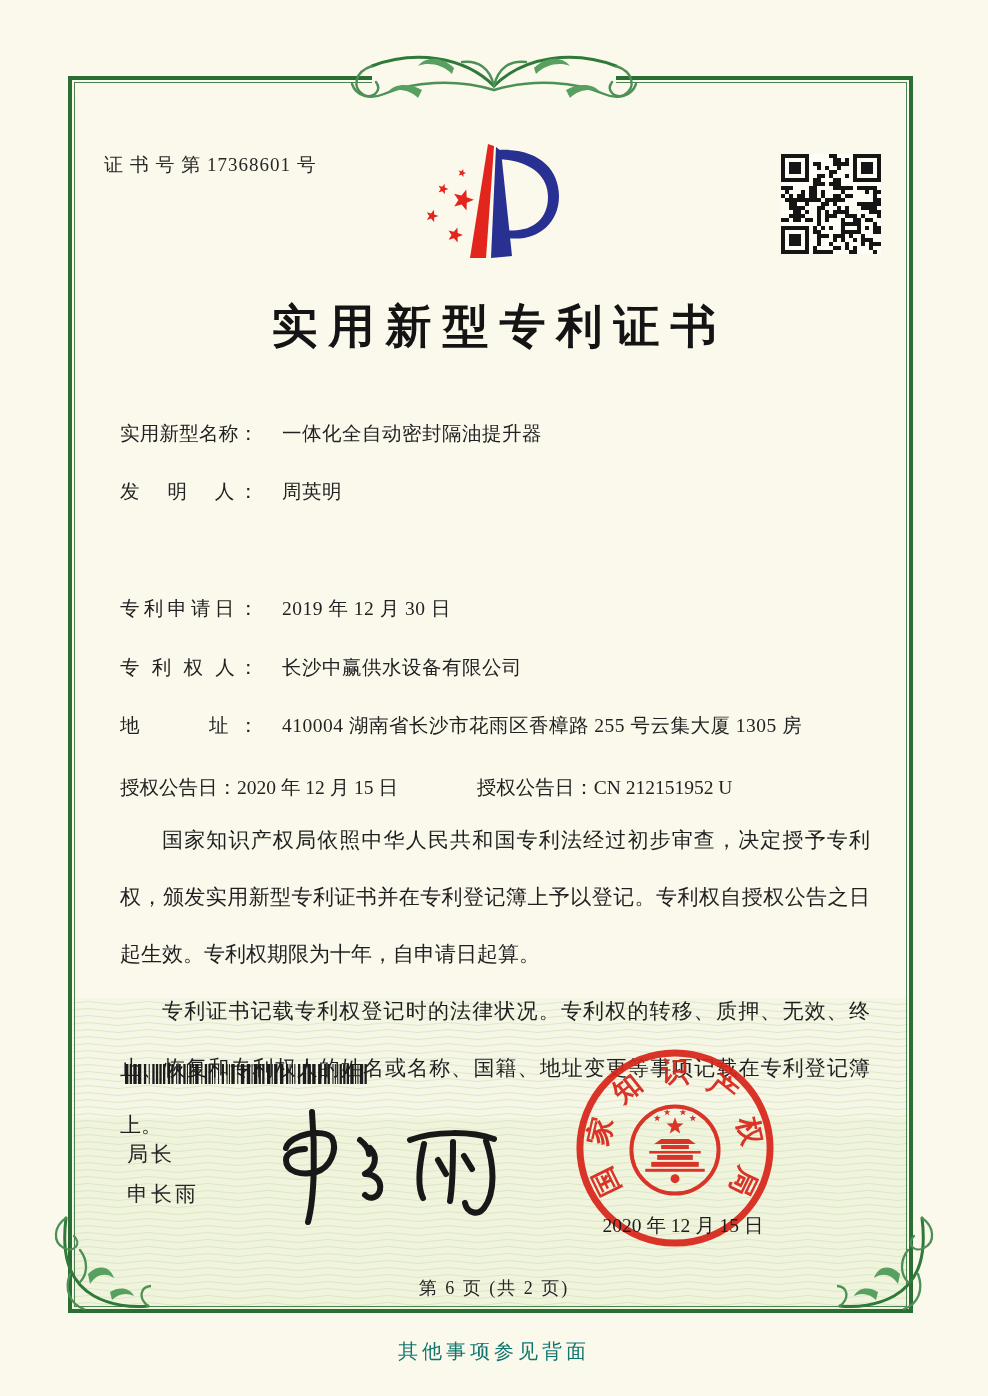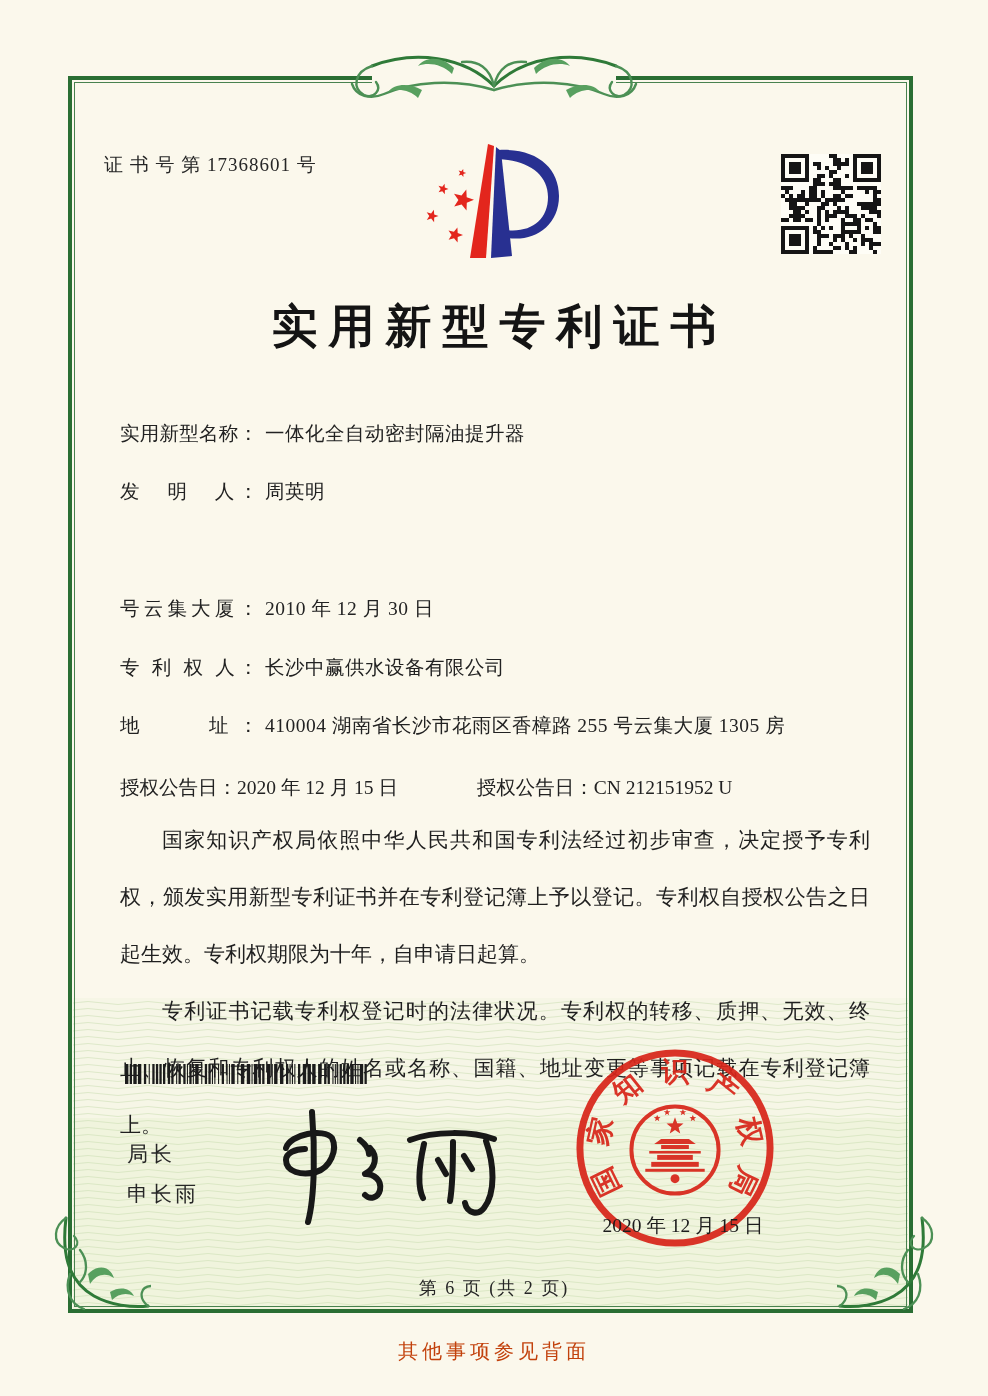--- a/index.html
+++ b/index.html
@@ -26,21 +26,21 @@
     position:absolute;left:0;right:0;top:296px;text-align:center;
     font-size:46px;font-weight:bold;letter-spacing:11px;text-indent:11px;
     color:#141414;white-space:nowrap;
   }
   
   .frow{position:absolute;left:120px;font-size:19.5px;white-space:nowrap;color:#222;}
   .flabel{
     display:inline-block;width:138px;text-align:justify;text-align-last:justify;
     vertical-align:top;
   }
-  .fvalue{margin-left:7px;letter-spacing:0.5px;}
+  .fvalue{margin-left:24px;letter-spacing:0.5px;}
   .grant2{position:absolute;left:373px;}
   
   .body-text{
     position:absolute;left:120px;top:812px;width:750px;
     font-size:21px;line-height:57px;text-align:justify;color:#1f1f1f;
   }
   .body-text p{margin:0;text-indent:2em;}
   
   .barcode{position:absolute;left:125px;top:1064px;width:243px;height:20px;}
   
@@ -53,21 +53,21 @@
     position:absolute;left:598px;top:1212px;width:170px;text-align:center;
     font-size:19.5px;color:#1c1c1c;white-space:nowrap;z-index:5;
   }
   
   .page-no{
     position:absolute;left:0;right:0;top:1276px;text-align:center;
     font-size:18px;letter-spacing:2px;
   }
   .back-note{
     position:absolute;left:0;right:0;top:1338px;text-align:center;
-    font-size:20px;letter-spacing:4px;color:#c2410c;
+    font-size:20px;letter-spacing:4px;color:#0f766e;
   }
   .waves{position:absolute;left:73px;top:998px;width:835px;height:311px;}
   .flourish-top{position:absolute;left:334px;top:38px;width:320px;height:80px;}
   .corner-l{position:absolute;left:36px;top:1216px;width:115px;height:102px;}
   .corner-r{position:absolute;left:837px;top:1216px;width:115px;height:102px;}
   svg{display:block;}
 </style>
 </head>
 <body>
 
@@ -415,21 +415,21 @@
 
   <div class="title">实用新型专利证书</div>
 
   <div class="frow" style="top:420px">
     <span class="flabel">实用新型名称：</span><span class="fvalue">一体化全自动密封隔油提升器</span>
   </div>
   <div class="frow" style="top:478px">
     <span class="flabel">发　明　人：</span><span class="fvalue">周英明</span>
   </div>
   <div class="frow" style="top:595px">
-    <span class="flabel">号云集大厦：</span><span class="fvalue">2010 年 12 月 30 日</span>
+    <span class="flabel">专利申请日：</span><span class="fvalue">2019 年 12 月 30 日</span>
   </div>
   <div class="frow" style="top:654px">
     <span class="flabel">专 利 权 人：</span><span class="fvalue">长沙中赢供水设备有限公司</span>
   </div>
   <div class="frow" style="top:712px">
     <span class="flabel">地　　址：</span><span class="fvalue">410004 湖南省长沙市花雨区香樟路 255 号云集大厦 1305 房</span>
   </div>
   <div class="frow" style="top:774px">
     <span>授权公告日：</span><span>2020 年 12 月 15 日</span>
     <span class="grant2" style="position:static;margin-left:74px">授权公告日：</span><span>CN 212151952 U</span>

